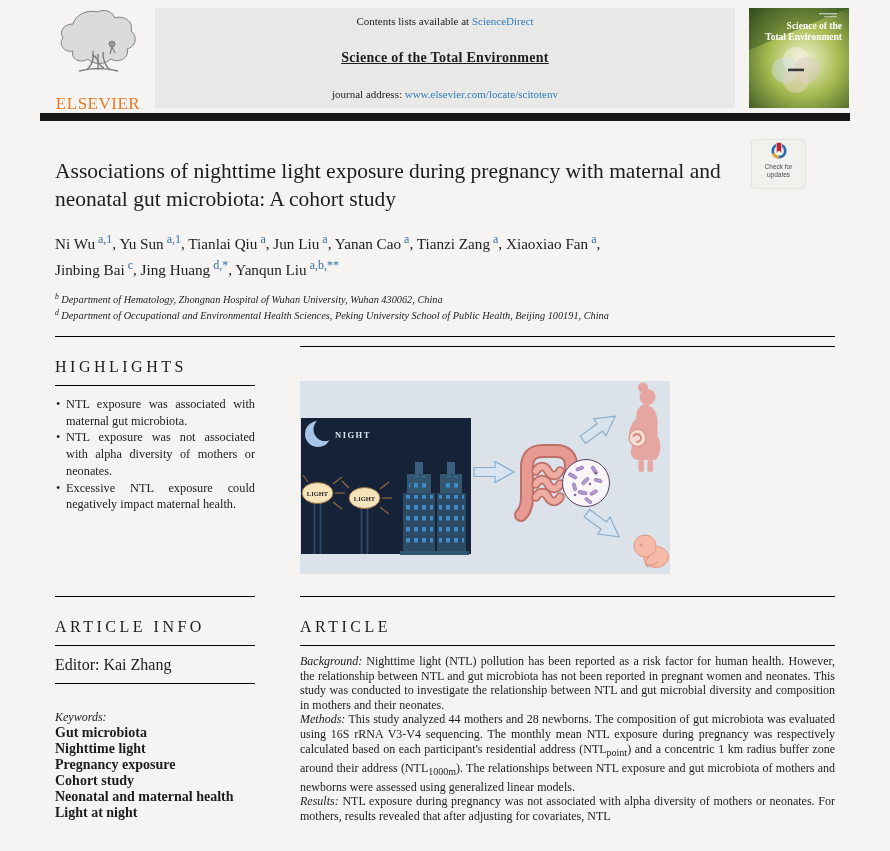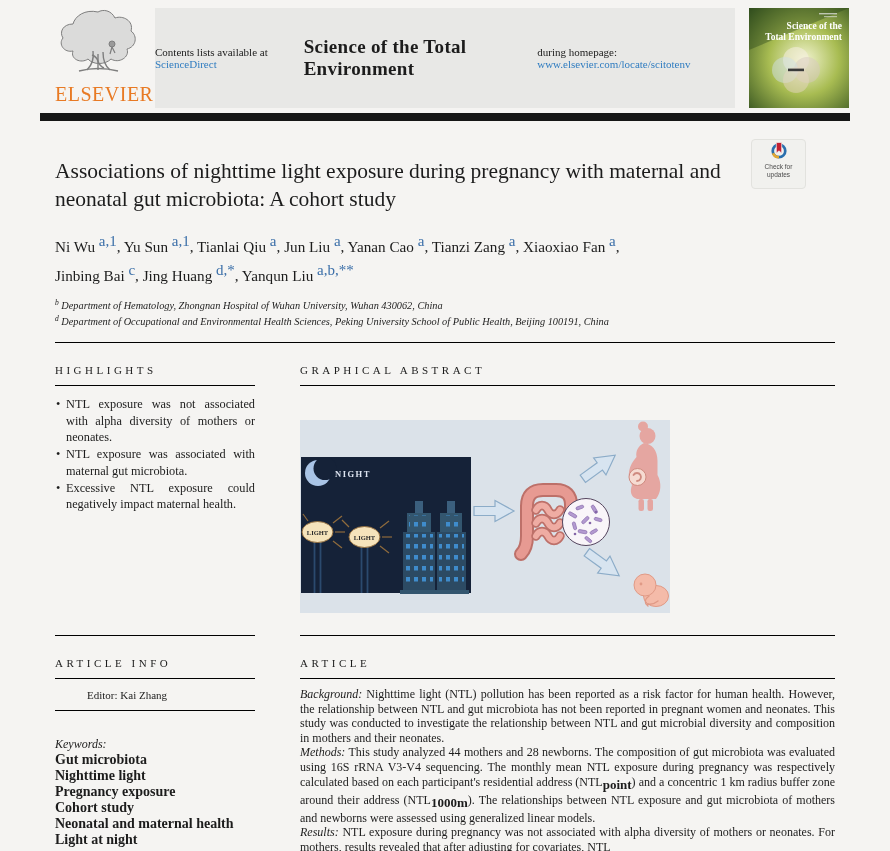--- a/index.html
+++ b/index.html
@@ -4,64 +4,64 @@
 <style>
   html,body{margin:0;padding:0;background:#f5f4f2;}
   .page{position:relative;width:890px;height:851px;overflow:hidden;background:#f5f4f2;
         font-family:"Liberation Serif","DejaVu Serif",serif;color:#1c1c1c;}
   .outer{padding:0 40px;}
   .inner{padding:0 15px;}
 
   
   .header-row{margin-top:8px;height:100px;display:flex;align-items:stretch;}
   .logo-wrap{margin-left:15px;width:86px;flex:none;text-align:center;}
-  .elsevier-word{font-size:20px;color:#e87a24;letter-spacing:.5px;margin-top:5px;}
-  .band{flex:1;margin:0 14px;background:#e8e8e6;display:flex;
+  .elsevier-word{font-size:17px;color:#e87a24;letter-spacing:.5px;margin-top:16px;}
+  .band{flex:1;margin:0 14px;background:#e8e8e6;display:flex;flex-direction:column;
         align-items:center;justify-content:space-between;padding:7px 0 8px;}
   .band-top{font-size:11px;}
-  .band-title{font-size:19px;font-weight:600;letter-spacing:.3px;}
+  .band-title{font-size:14px;font-weight:600;letter-spacing:.3px;text-decoration:underline;}
   .band-bottom{font-size:11px;}
   .blue-link{color:#2f7cc0;cursor:pointer;}
   .cover{width:101px;flex:none;}
   .black-bar{margin-top:5px;height:8px;background:#161616;}
 
   
   .title{margin:36px 0 0;font-size:21.5px;font-weight:400;line-height:1.32;width:705px;}
   .badge{position:absolute;left:751px;top:139px;width:53px;height:46px;background:#f1f1ee;
          border:1px solid #e2e2de;border-radius:4px;text-align:center;padding-top:2px;cursor:pointer;}
   .badge-txt{font-family:"Liberation Sans","DejaVu Sans",sans-serif;font-size:6.5px;color:#4a4a4a;line-height:1.25;}
   .authors{margin-top:16px;font-size:15.2px;line-height:1.5;}
-  .asup{color:#3a6ea8;font-size:15px;}
+  .asup{color:#3a6ea8;font-size:12px;}
   .affils{margin-top:11px;}
   .affil{font-size:10.3px;font-style:italic;line-height:1.25;}
   .affil sup{font-size:7.5px;}
   .rule-full{border-top:1px solid #000;margin-top:13px;}
 
   
   .cols{display:flex;gap:45px;}
   .col-left{width:200px;flex:none;}
   .col-right{flex:1;min-width:0;}
-  .sec-head{margin-top:21px;font-size:11px;letter-spacing:3.5px;font-weight:400;font-family:Liberation Serif, serif;}
+  .sec-head{margin-top:21px;font-size:16px;letter-spacing:3.5px;font-weight:400;font-family:Liberation Serif, serif;}
   .sec-rule{border-top:1.4px solid #000;margin-top:9px;}
   .thin-rule{border-top:1px solid #000;margin-top:9px;}
   .hl-list{margin:10px 0 0;padding:0;list-style:none;}
   .hl-list li{position:relative;padding-left:11px;font-size:12.3px;line-height:1.36;text-align:justify;}
   .hl-list li::before{content:"\2022";position:absolute;left:1px;}
   .ga-fig{margin-top:34px;width:370px;height:193px;}
   .rule-row{display:flex;gap:45px;margin-top:18px;}
   .rule-row .r1{width:200px;flex:none;border-top:1px solid #000;}
   .rule-row .r2{flex:1;border-top:1px solid #000;}
 
   
-  .editor{margin-top:10px;font-size:11px;margin-left:32px;}
+  .editor{margin-top:10px;font-size:16px;}
   .kw-label{margin-top:26px;font-size:12px;font-style:italic;}
   .kw{font-size:14px;line-height:1.14;font-weight:bold;}
   .abs-wrap{margin-top:8px;}
   .abs-para{font-size:12px;line-height:14.6px;text-align:justify;}
-  .abs-para sub{font-size:13px;font-weight:bold;}
+  .abs-para sub{font-size:10px;}
 </style>
 </head>
 <body>
 
 <div class="page">
   <div class="outer">
 
     <div class="header-row">
       <div class="logo-wrap">
         <svg width="86" height="66" viewBox="0 0 86 66">
@@ -80,21 +80,21 @@
         </svg>
         <div class="elsevier-word">ELSEVIER</div>
       </div>
 
       <div class="band">
         <div class="band-top">
           <span>Contents lists available at </span><span class="blue-link">ScienceDirect</span>
         </div>
         <div class="band-title">Science of the Total Environment</div>
         <div class="band-bottom">
-          <span>during homepage: </span><span class="blue-link">www.elsevier.com/locate/scitotenv</span>
+          <span>journal address: </span><span class="blue-link">www.elsevier.com/locate/scitotenv</span>
         </div>
       </div>
 
       <div class="cover">
         <svg width="100" height="100" viewBox="0 0 100 100">
           <defs>
             <radialGradient id="covg" cx="55%" cy="52%" r="78%">
               <stop offset="0%" stop-color="#f2f4d0"></stop>
               <stop offset="45%" stop-color="#a8bc52"></stop>
               <stop offset="100%" stop-color="#33511f"></stop>
@@ -130,27 +130,26 @@
           <div class="affil"><sup>d</sup> Department of Occupational and Environmental Health Sciences, Peking University School of Public Health, Beijing 100191, China</div>
         </div>
 
       <div class="rule-full"></div>
 
       <div class="cols">
         <div class="col-left">
           <div class="sec-head">HIGHLIGHTS</div>
           <div class="sec-rule"></div>
           <ul class="hl-list">
+              <li>NTL exposure was associated with maternal gut microbiota.</li>
               <li>NTL exposure was not associated with alpha diversity of mothers or neonates.</li>
-              <li>NTL exposure was associated with maternal gut microbiota.</li>
               <li>Excessive NTL exposure could negatively impact maternal health.</li>
             </ul>
         </div>
         <div class="col-right">
-          <div class="sec-head">GRAPHICAL ABSTRACT</div>
           <div class="sec-rule"></div>
 
           <svg class="ga-fig" viewBox="0 0 370 193">
             <defs>
               <pattern id="win" width="8" height="11" patternUnits="userSpaceOnUse">
                 <rect x="2" y="3" width="4" height="4.5" fill="#3f8ccc"></rect>
               </pattern>
               <path id="barrow" d="M-20,-4.5 L1,-4.5 L1,-10.5 L20,0 L1,10.5 L1,4.5 L-20,4.5 Z"></path>
             </defs>
 

